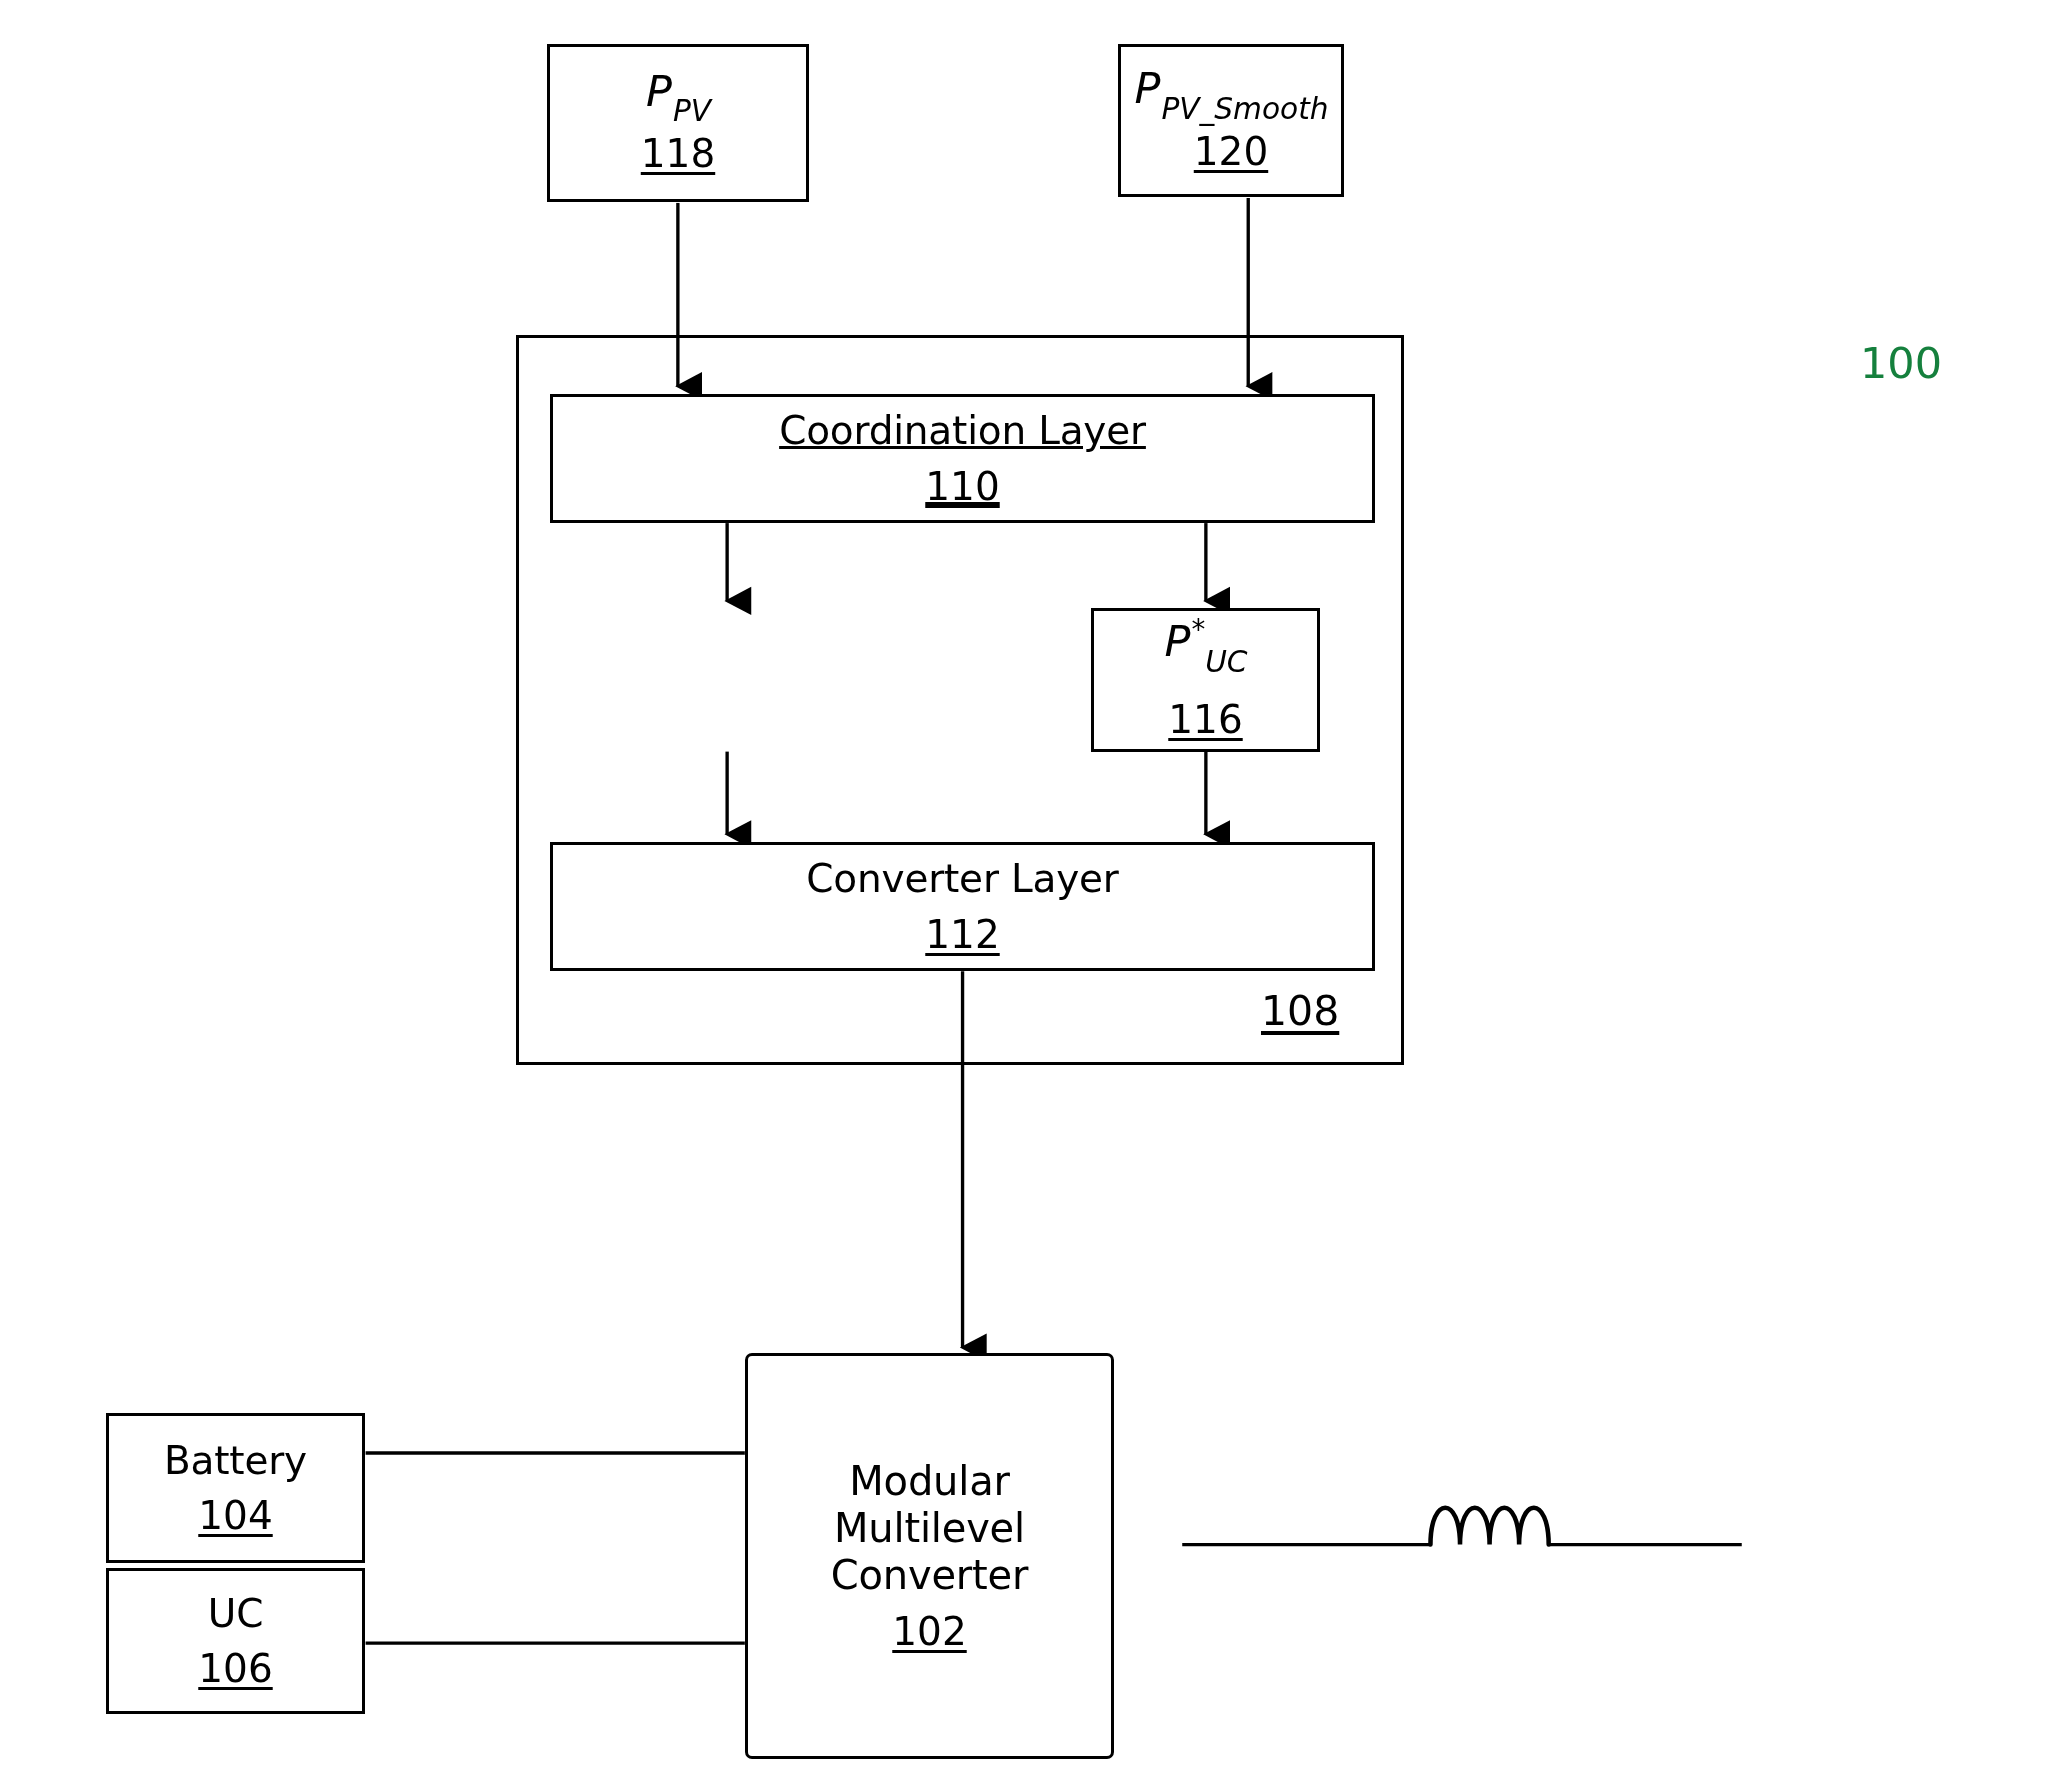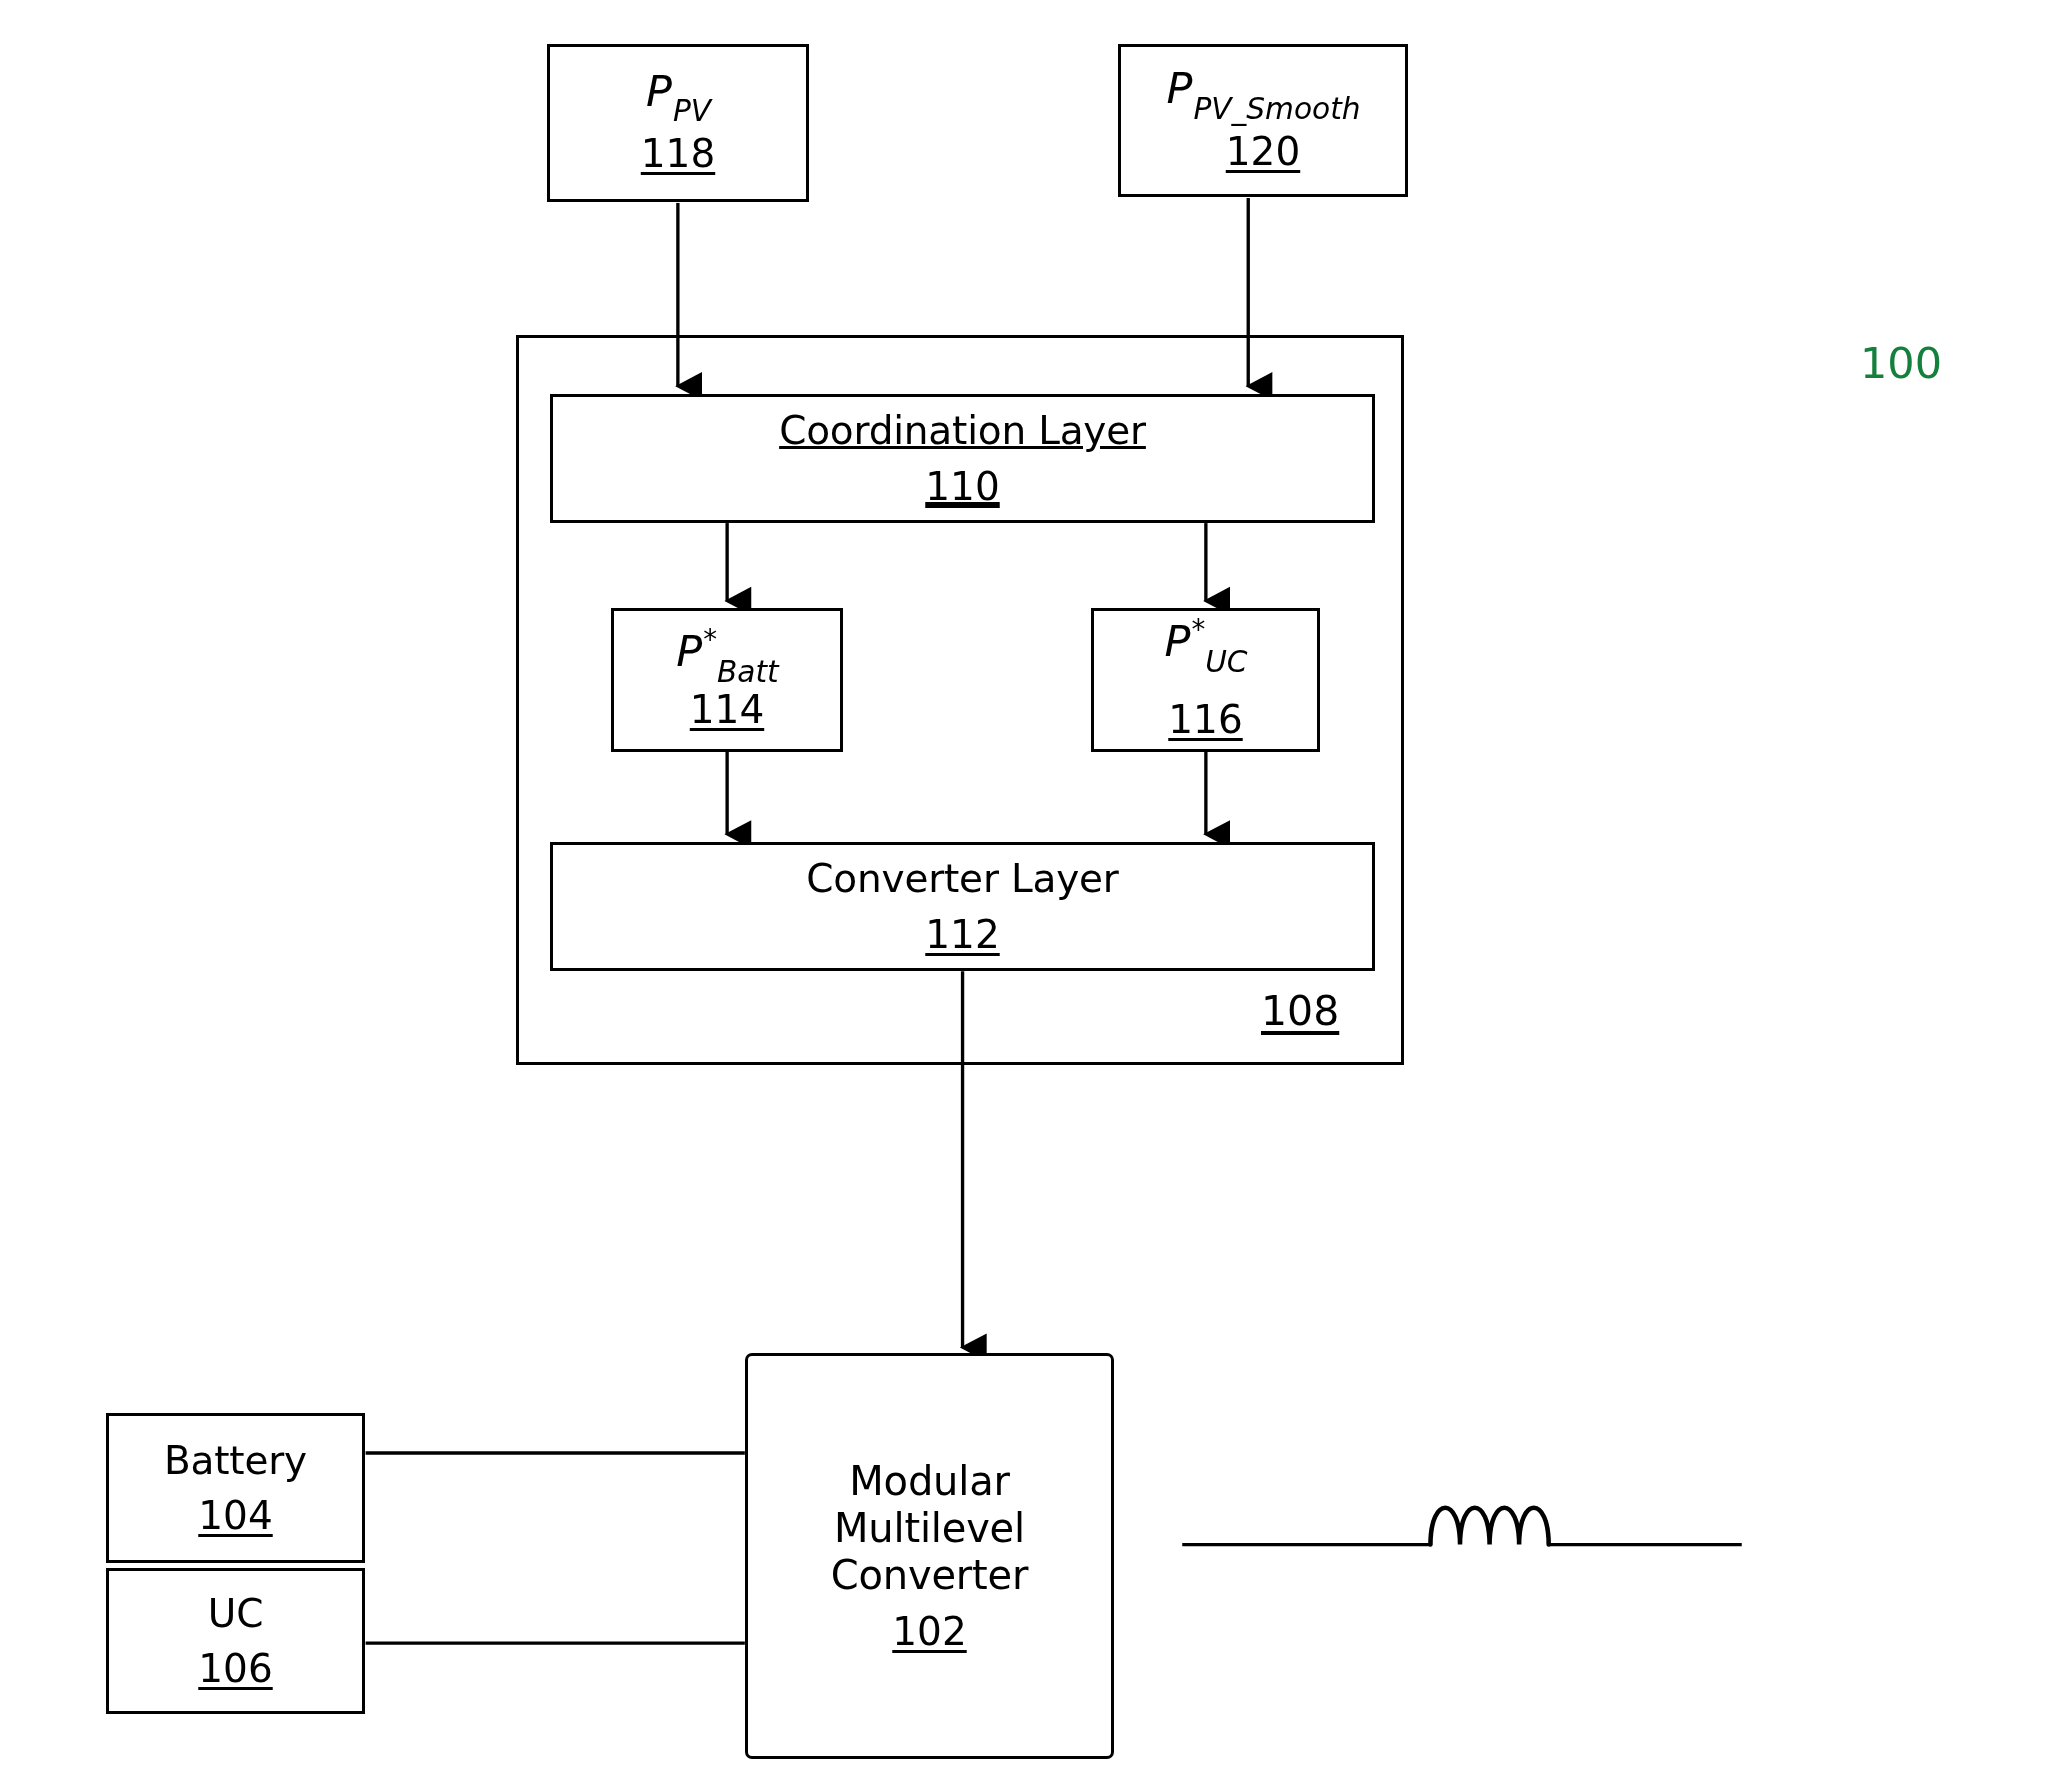--- a/index.html
+++ b/index.html
@@ -162,42 +162,36 @@
 
   <div class="figure-num" style="left:1860px; top:338px;">100</div>
 
   <div class="box" style="left:547px; top:44px; width:262px; height:158px;">
     <div class="math">
       <span>P</span><span class="sub">PV</span>
     </div>
     <div class="ref-num">118</div>
   </div>
 
-  <div class="box" style="left:1118px; top:44px; width:290px; height:153px;">
+  <div class="box" style="left:1118px; top:44px; width:226px; height:153px;">
     <div class="math">
       <span>P</span><span class="sub">PV_Smooth</span>
     </div>
     <div class="ref-num">120</div>
   </div>
 
   <div class="container-box" style="left:516px; top:335px; width:888px; height:730px;"></div>
 
   <div class="inner-ref" style="left:1261px; top:987px;">108</div>
 
   <div class="box" style="left:550px; top:394px; width:825px; height:129px;text-decoration:underline;">
     <div class="label-text">Coordination Layer</div>
     <div class="ref-num">110</div>
   </div>
 
-  <div class="box" style="left:611px; top:608px; width:232px; height:144px;">
-    <div class="math">
-      <span>P</span><span class="sup">*</span><span class="sub">Batt</span>
-    </div>
-    <div class="ref-num" style="margin-top:5.9px;">114</div>
-  </div>
 
   <div class="box" style="left:1091px; top:608px; width:229px; height:144px;gap:20px;">
     <div class="math">
       <span>P</span><span class="sup">*</span><span class="sub">UC</span>
     </div>
     <div class="ref-num" style="margin-top:5.9px;">116</div>
   </div>
 
   <div class="box" style="left:550px; top:842px; width:825px; height:129px;">
     <div class="label-text">Converter Layer</div>

